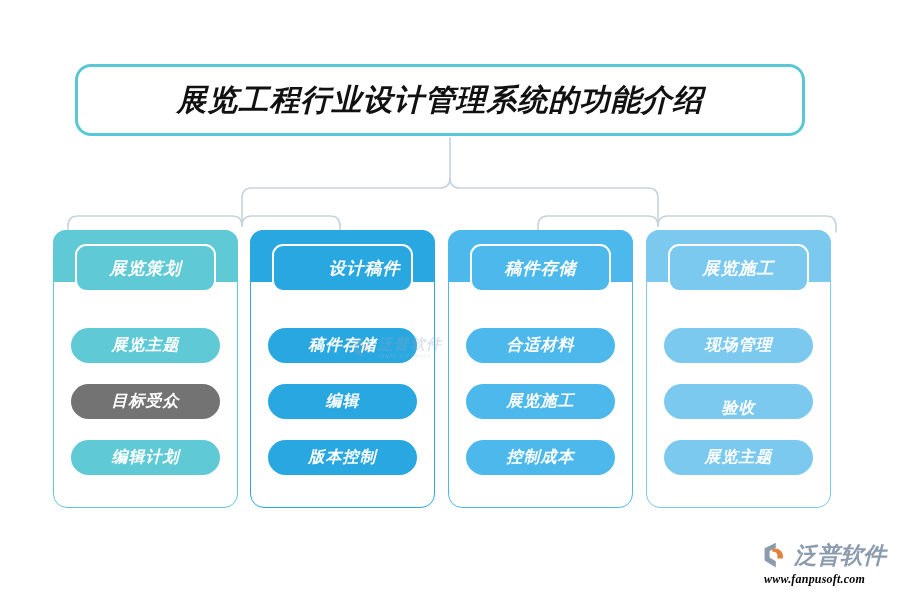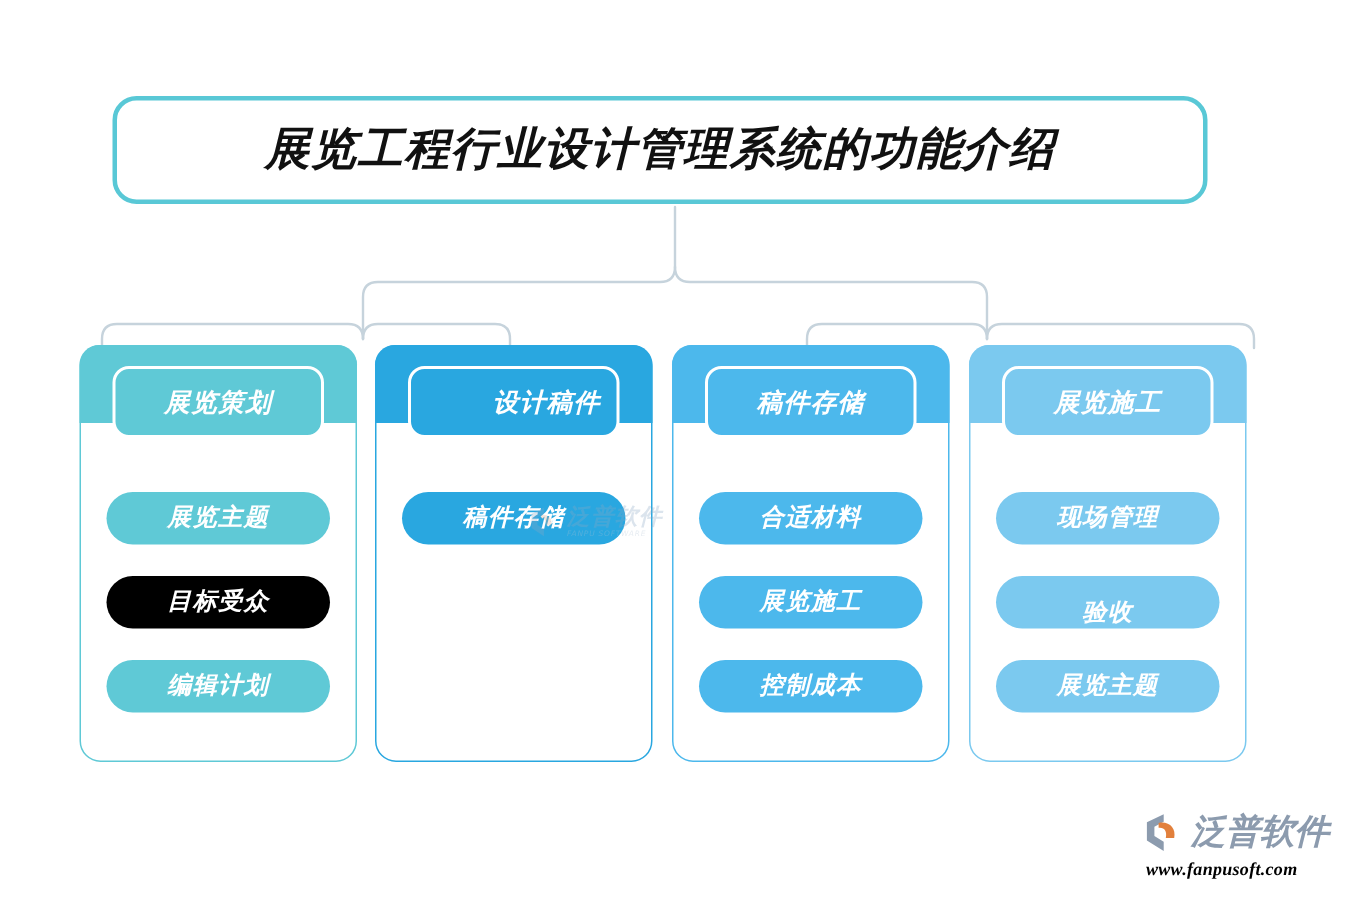--- a/index.html
+++ b/index.html
@@ -241,38 +241,44 @@
   <div class="card" id="card-0" style="left:53px;padding-left:20px;">
     <div class="card-band" style="background: rgb(95, 201, 214);"></div>
     <div class="card-body" style="border-color: rgb(95, 201, 214);"></div>
     <div class="card-head-tab" style="background: rgb(95, 201, 214);">
       <span class="card-head-label">展览策划</span>
     </div>
     <div class="pill-list">
       <div class="pill" style="background: rgb(95, 201, 214);">
         <span class="pill-label">展览主题</span>
       </div>
-      <div class="pill" style="background: #000000; text-align: right;">
+      <div class="pill" style="background: #737373; text-align: right;">
         <span class="pill-label">目标受众</span>
       </div>
       <div class="pill" style="background: rgb(95, 201, 214); text-align: right;">
         <span class="pill-label">编辑计划</span>
       </div>
     </div>
   </div>
 
   <div class="card" id="card-1" style="left:250px;">
     <div class="card-band" style="background: rgb(41, 167, 224);"></div>
     <div class="card-body" style="border-color: rgb(41, 167, 224);"></div>
     <div class="card-head-tab" style="background: rgb(41, 167, 224); padding-left: 44px;">
       <span class="card-head-label">设计稿件</span>
     </div>
     <div class="pill-list">
       <div class="pill" style="background: rgb(41, 167, 224);">
         <span class="pill-label">稿件存储</span>
+      </div>
+      <div class="pill" style="background: rgb(41, 167, 224);">
+        <span class="pill-label">编辑</span>
+      </div>
+      <div class="pill" style="background: rgb(41, 167, 224);">
+        <span class="pill-label">版本控制</span>
       </div>
     </div>
   </div>
 
   <div class="card" id="card-2" style="left:448px;">
     <div class="card-band" style="background: rgb(76, 184, 236);"></div>
     <div class="card-body" style="border-color: rgb(76, 184, 236);"></div>
     <div class="card-head-tab" style="background: rgb(76, 184, 236);">
       <span class="card-head-label">稿件存储</span>
     </div>

